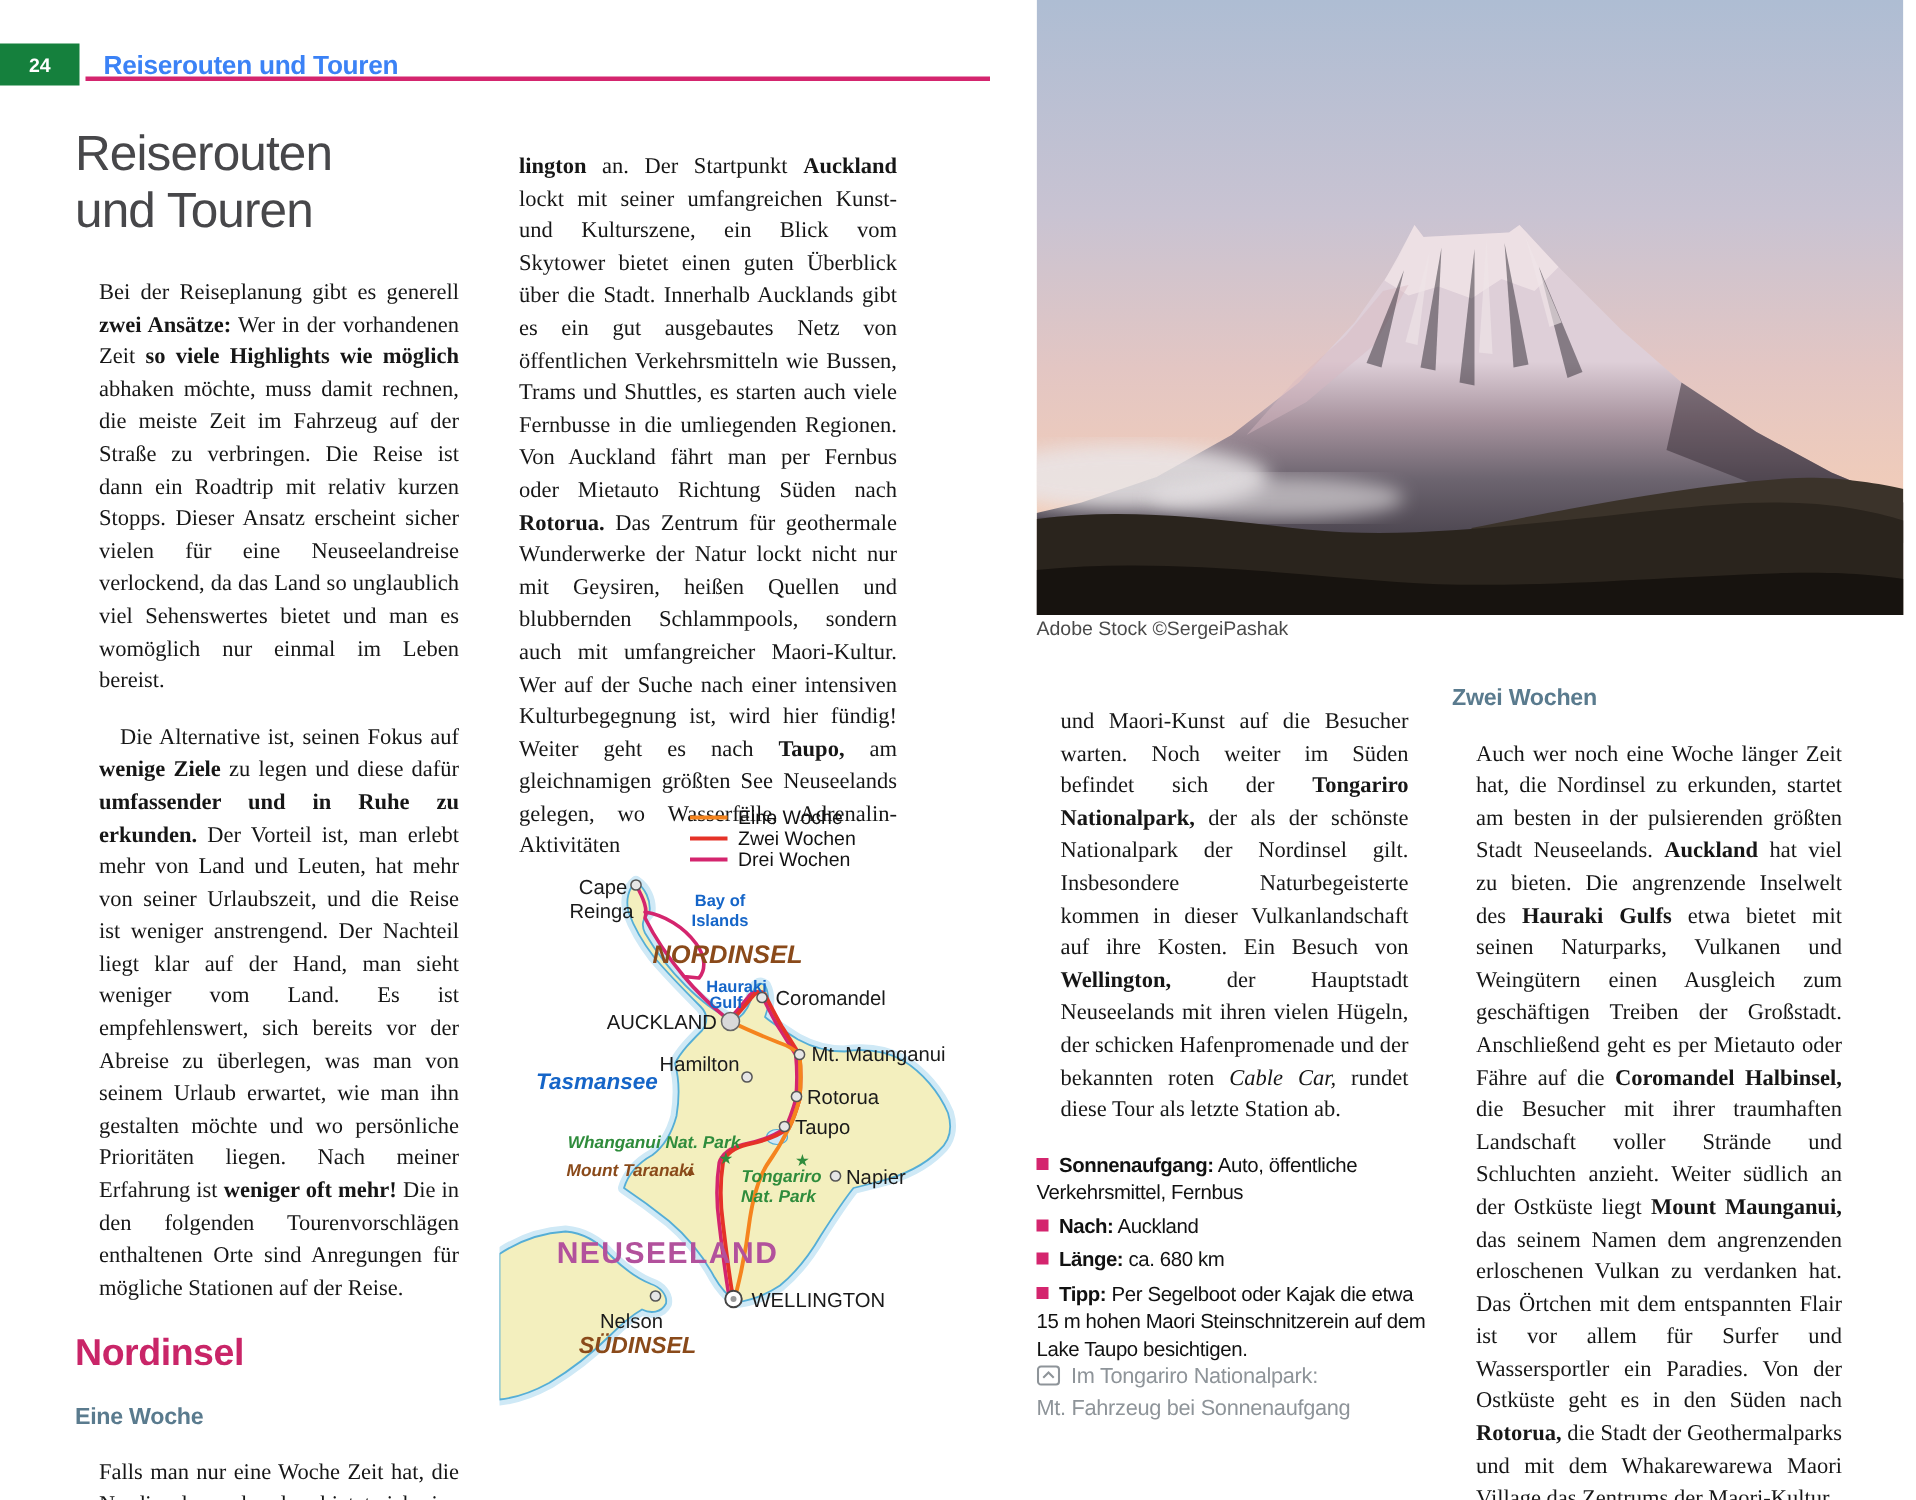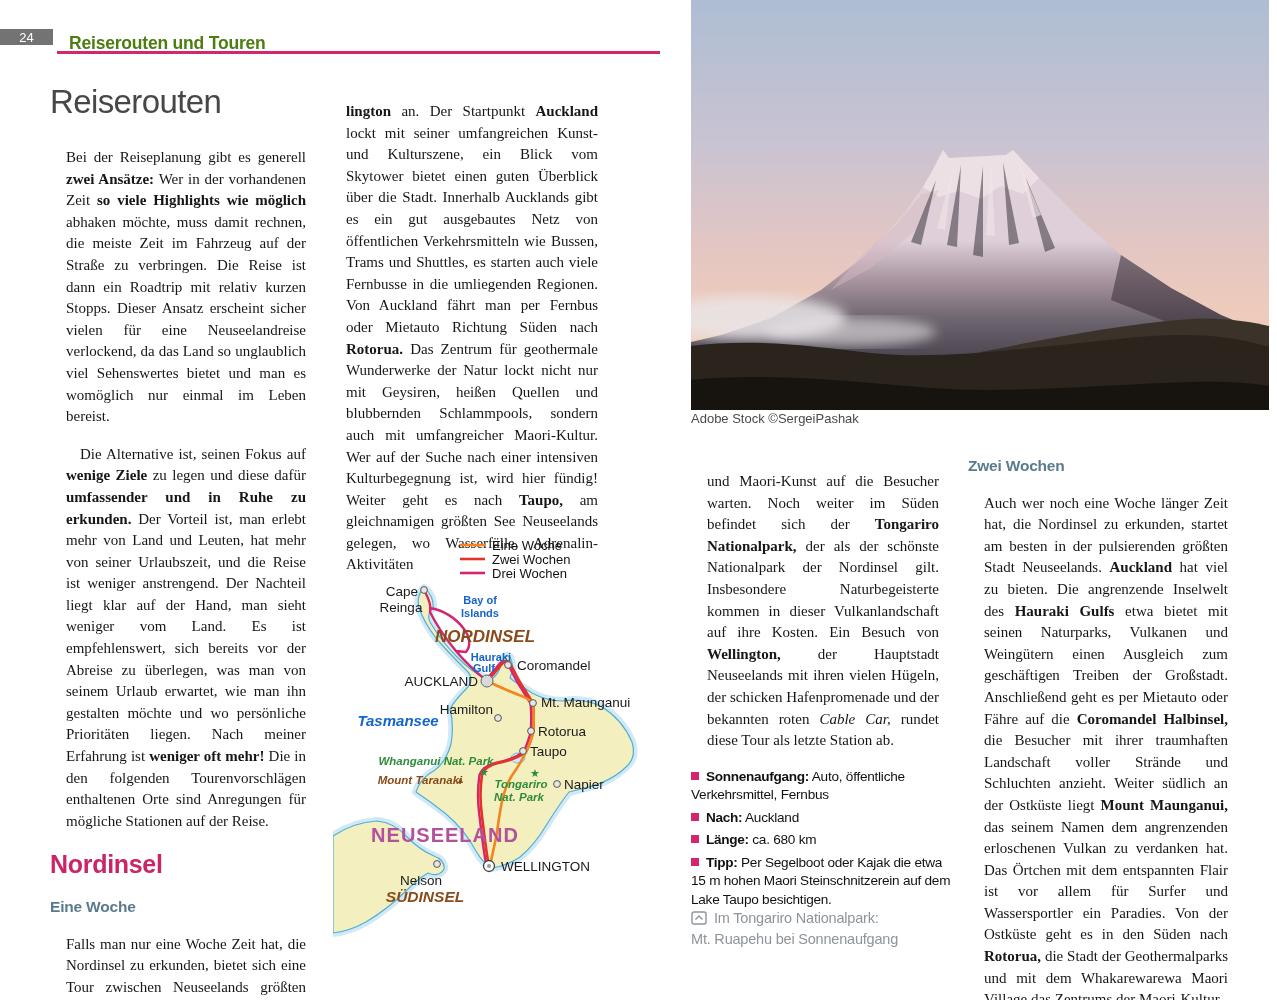--- a/index.html
+++ b/index.html
@@ -2,25 +2,25 @@
 <html lang="de"><head>
 <meta charset="utf-8">
 <style>
   html,body{margin:0;padding:0;}
   body{
     width:1277px;height:1000px;background:#ffffff;position:relative;overflow:hidden;
     font-family:"Liberation Serif",serif;color:#161616;
   }
   .abs{position:absolute;}
   
-  .page-tab{left:0;top:29px;width:53px;height:16px;background:#737373;color:#fff;
-    font-family:"Liberation Sans",sans-serif;font-weight:400;font-size:13px;
+  .page-tab{left:0;top:29px;width:53px;height:28px;background:#15803d;color:#fff;
+    font-family:"Liberation Sans",sans-serif;font-weight:700;font-size:13px;
     display:flex;align-items:center;justify-content:center;}
   .header-title{left:69px;top:33px;font-family:"Liberation Sans",sans-serif;font-weight:700;
-    font-size:17.5px;color:#4d7c0f;letter-spacing:-0.2px;}
+    font-size:17.5px;color:#3b82f6;letter-spacing:-0.2px;}
   .header-rule{left:57px;top:51px;width:603px;height:2.5px;background:#d4256e;}
   
   .col{text-align:justify;font-size:15px;line-height:21.6px;hyphens:auto;-webkit-hyphens:auto;}
   .col p{margin:16px;}
   .col p.indent{text-indent:14px;}
   .seg-b{font-weight:700;}
   .seg-i{font-style:italic;}
   .doc-title{font-family:"Liberation Sans",sans-serif;font-weight:400;font-size:33px;
     line-height:38px;color:#47474a;letter-spacing:-0.6px;margin:0 0 26px 0;}
   .sec-head{font-family:"Liberation Sans",sans-serif;font-weight:700;font-size:25px;
@@ -58,21 +58,21 @@
 </style>
 </head>
 <body>
 
 <div class="abs page-tab">24</div>
 <div class="abs header-title">Reiserouten und Touren</div>
 <div class="abs header-rule"></div>
 
 <div class="abs col col-left">
   <h1 class="doc-title"><span>Reiserouten</span><br>
-      </h1>
+      <span>und Touren</span></h1>
   <p><span>Bei der Reiseplanung gibt es generell </span><span class="seg-b">zwei Ansätze:</span><span> Wer in der vorhandenen Zeit </span><span class="seg-b">so viele Highlights wie möglich</span><span> abhaken möchte, muss damit rechnen, die meiste Zeit im Fahrzeug auf der Straße zu verbringen. Die Reise ist dann ein Roadtrip mit relativ kurzen Stopps. Dieser Ansatz erscheint sicher vielen für eine Neuseelandreise verlockend, da das Land so unglaublich viel Sehenswertes bietet und man es womöglich nur einmal im Leben bereist.</span></p>
   <p class="indent"><span>Die Alternative ist, seinen Fokus auf </span><span class="seg-b">wenige Ziele</span><span> zu legen und diese dafür </span><span class="seg-b">umfassender und in Ruhe zu erkunden.</span><span> Der Vorteil ist, man erlebt mehr von Land und Leuten, hat mehr von seiner Urlaubszeit, und die Reise ist weniger anstrengend. Der Nachteil liegt klar auf der Hand, man sieht weniger vom Land. Es ist empfehlenswert, sich bereits vor der Abreise zu überlegen, was man von seinem Urlaub erwartet, wie man ihn gestalten möchte und wo persönliche Prioritäten liegen. Nach meiner Erfahrung ist </span><span class="seg-b">weniger oft mehr!</span><span> Die in den folgenden Tourenvorschlägen enthaltenen Orte sind Anregungen für mögliche Stationen auf der Reise.</span></p>
   <h2 class="sec-head" style="margin-top:22px;">Nordinsel</h2>
   <h3 class="sub-head" style="margin-top:20px;">Eine Woche</h3>
   <p><span>Falls man nur eine Woche Zeit hat, die Nordinsel zu erkunden, bietet sich eine Tour zwischen Neuseelands größten und wichtigsten Städten </span><span class="seg-b">Auckland</span><span> und </span><span class="seg-b">Wel-</span></p>
 </div>
 
 <div class="abs col col-mid">
   <p><span class="seg-b">lington</span><span> an. Der Startpunkt </span><span class="seg-b">Auckland</span><span> lockt mit seiner umfangreichen Kunst- und Kulturszene, ein Blick vom Skytower bietet einen guten Überblick über die Stadt. Innerhalb Aucklands gibt es ein gut ausgebautes Netz von öffentlichen Verkehrsmitteln wie Bussen, Trams und Shuttles, es starten auch viele Fernbusse in die umliegenden Regionen. Von Auckland fährt man per Fernbus oder Mietauto Richtung Süden nach </span><span class="seg-b">Rotorua.</span><span> Das Zentrum für geothermale Wunderwerke der Natur lockt nicht nur mit Geysiren, heißen Quellen und blubbernden Schlammpools, sondern auch mit umfangreicher Maori-Kultur. Wer auf der Suche nach einer intensiven Kulturbegegnung ist, wird hier fündig! Weiter geht es nach </span><span class="seg-b">Taupo,</span><span> am gleichnamigen größten See Neuseelands gelegen, wo Wasserfälle, Adrenalin-Aktivitäten</span></p>
 </div>
@@ -206,19 +206,19 @@
     <div class="fact"><span class="sq"></span><span class="seg-b">Länge:</span><span> ca. 680 km</span></div>
     <div class="fact"><span class="sq"></span><span class="seg-b">Tipp:</span><span> Per Segelboot oder Kajak die etwa 15 m hohen Maori Steinschnitzerein auf dem Lake Taupo besichtigen.</span></div>
   </div>
 </div>
 
 <div class="abs caption">
   <svg class="cap-icon" width="16" height="14" viewBox="0 0 16 14">
     <rect x="1" y="1" width="14" height="12" rx="2" fill="none" stroke="#8e9499" stroke-width="1.4"></rect>
     <polyline points="4.5,8.5 8,5 11.5,8.5" fill="none" stroke="#8e9499" stroke-width="1.4"></polyline>
   </svg><span>Im Tongariro Nationalpark:</span><br>
-  <span>Mt. Ruapehu bei Sonnenaufgang</span>
+  <span>Mt. Fahrzeug bei Sonnenaufgang</span>
 </div>
 
 <div class="abs col col-rb">
   <h3 class="sub-head">Zwei Wochen</h3>
   <p><span>Auch wer noch eine Woche länger Zeit hat, die Nordinsel zu erkunden, startet am besten in der pulsierenden größten Stadt Neuseelands. </span><span class="seg-b">Auckland</span><span> hat viel zu bieten. Die angrenzende Inselwelt des </span><span class="seg-b">Hauraki Gulfs</span><span> etwa bietet mit seinen Naturparks, Vulkanen und Weingütern einen Ausgleich zum geschäftigen Treiben der Großstadt. Anschließend geht es per Mietauto oder Fähre auf die </span><span class="seg-b">Coromandel Halbinsel,</span><span> die Besucher mit ihrer traumhaften Landschaft voller Strände und Schluchten anzieht. Weiter südlich an der Ostküste liegt </span><span class="seg-b">Mount Maunganui,</span><span> das seinem Namen dem angrenzenden erloschenen Vulkan zu verdanken hat. Das Örtchen mit dem entspannten Flair ist vor allem für Surfer und Wassersportler ein Paradies. Von der Ostküste geht es in den Süden nach </span><span class="seg-b">Rotorua,</span><span> die Stadt der Geothermalparks und mit dem Whakarewarewa Maori Village das Zentrums der Maori-Kultur.</span></p>
 </div>
 
 </body></html>

